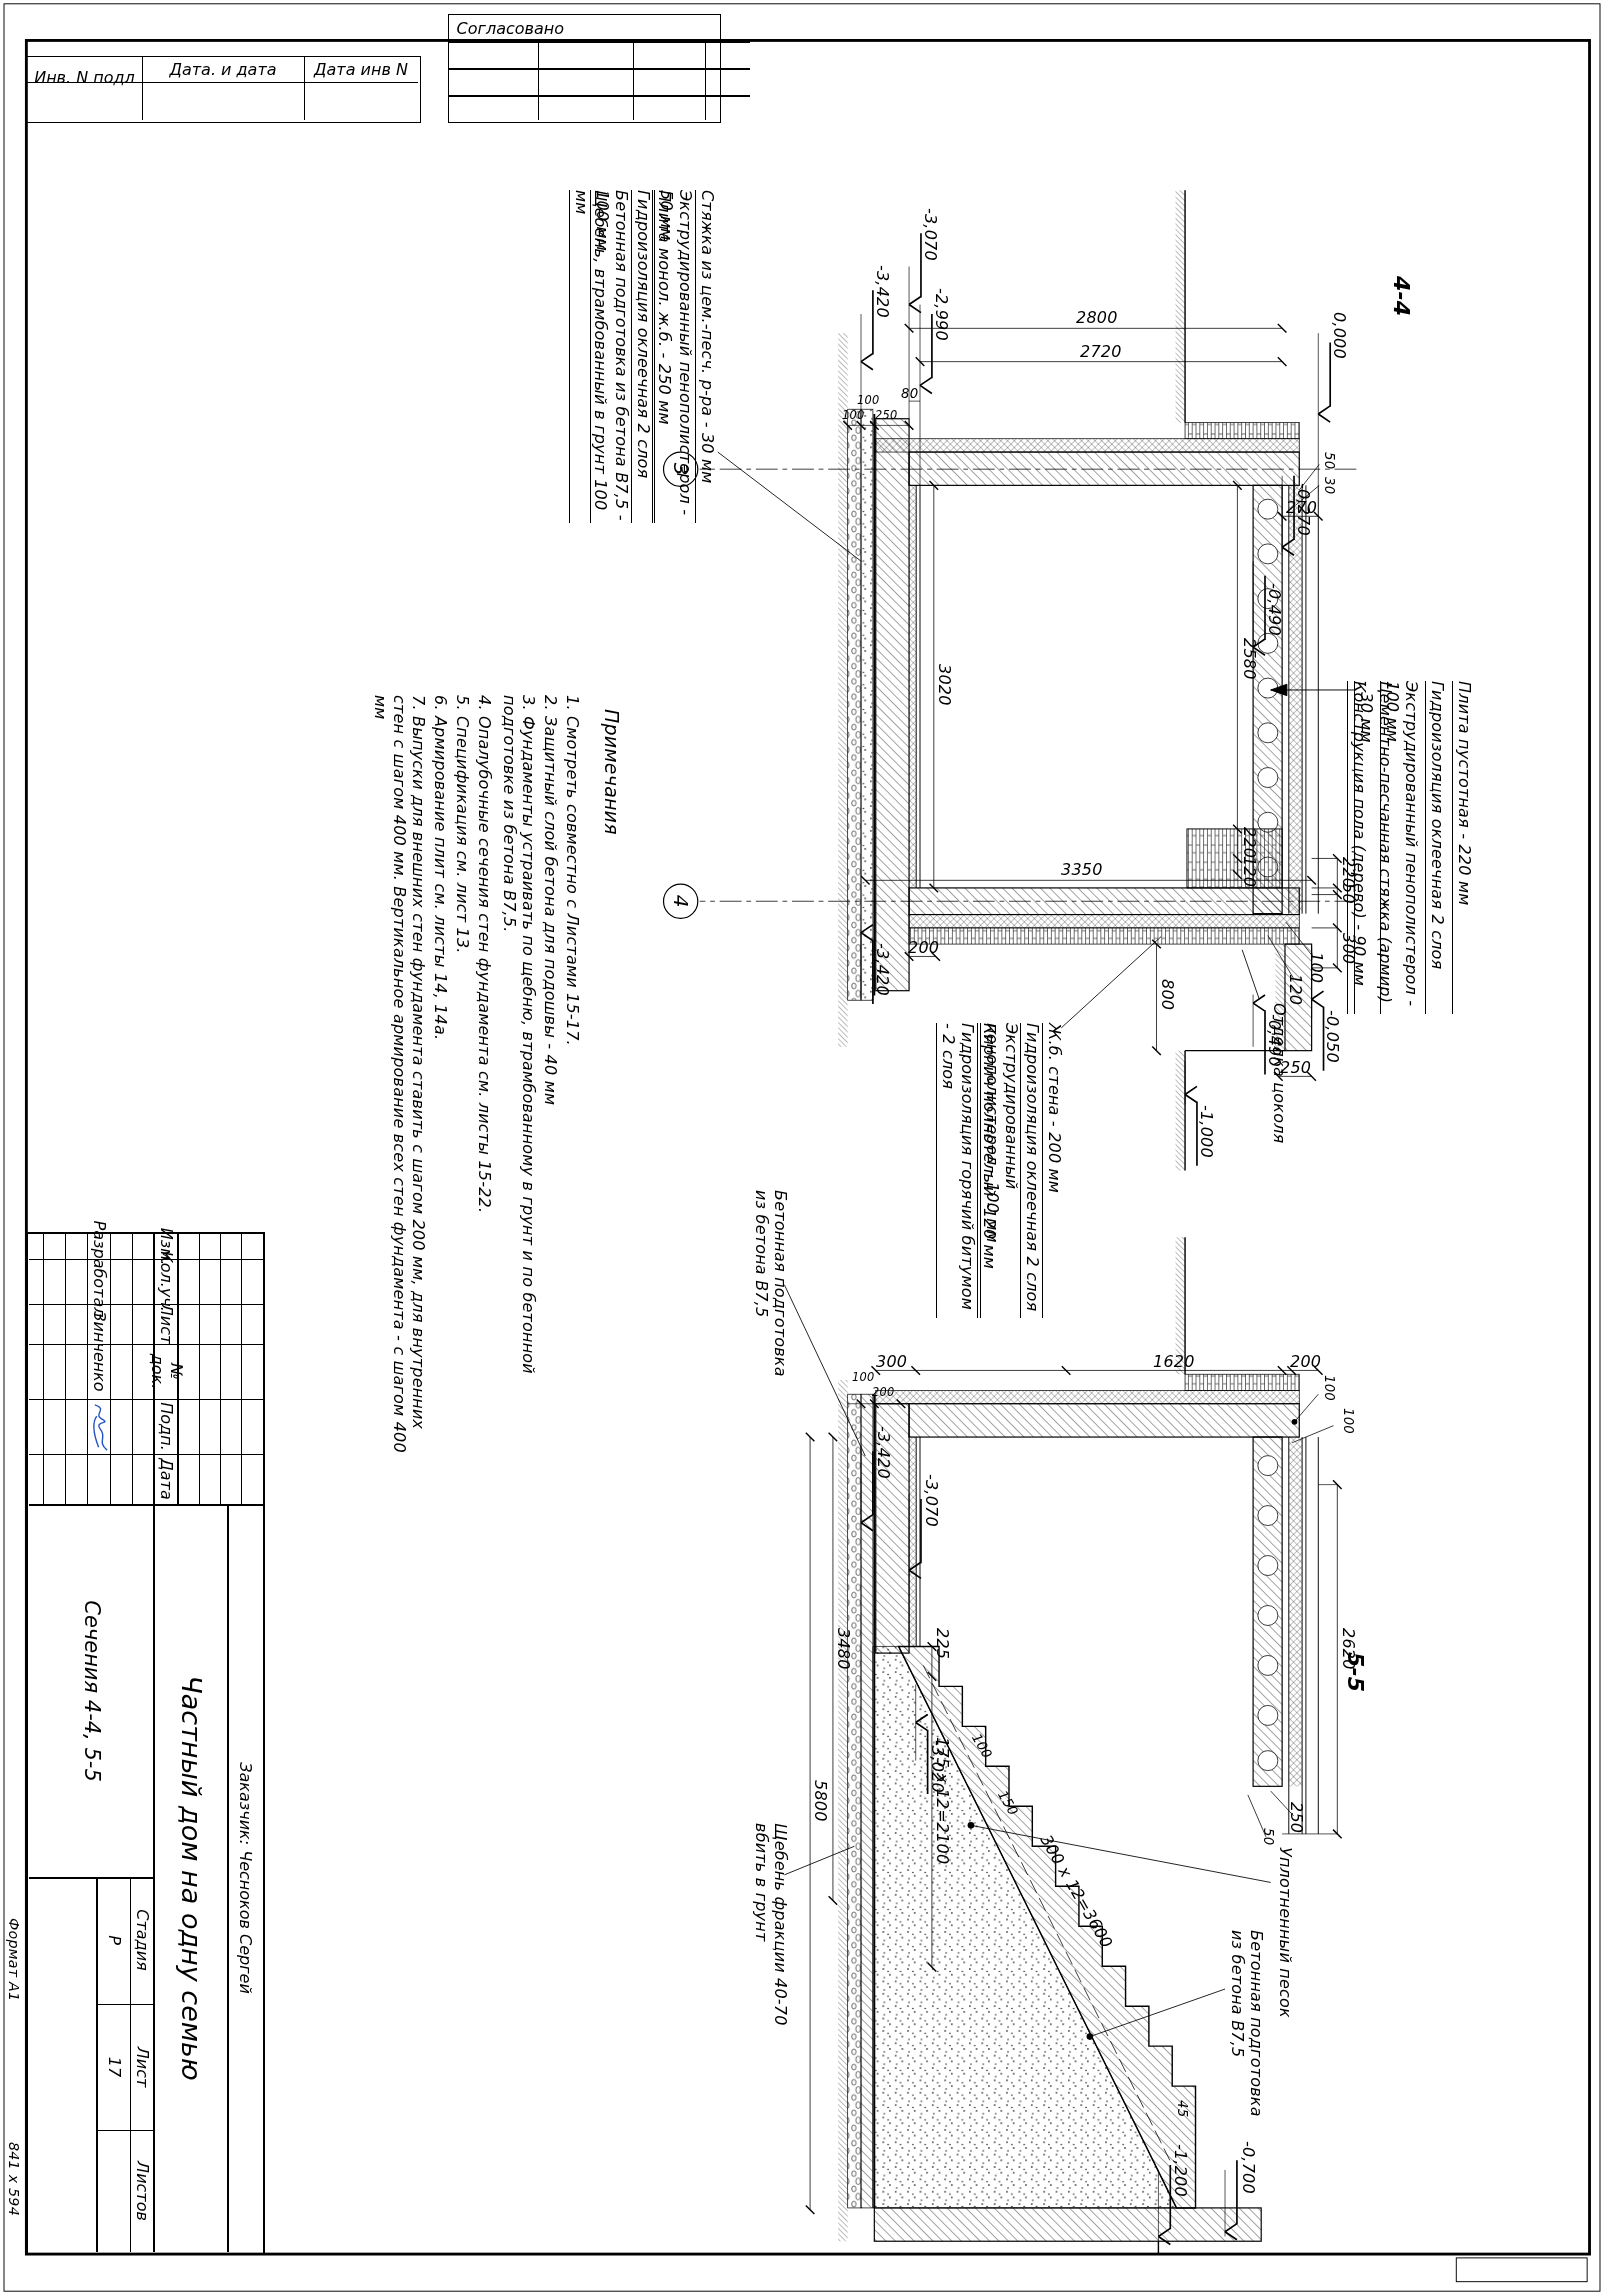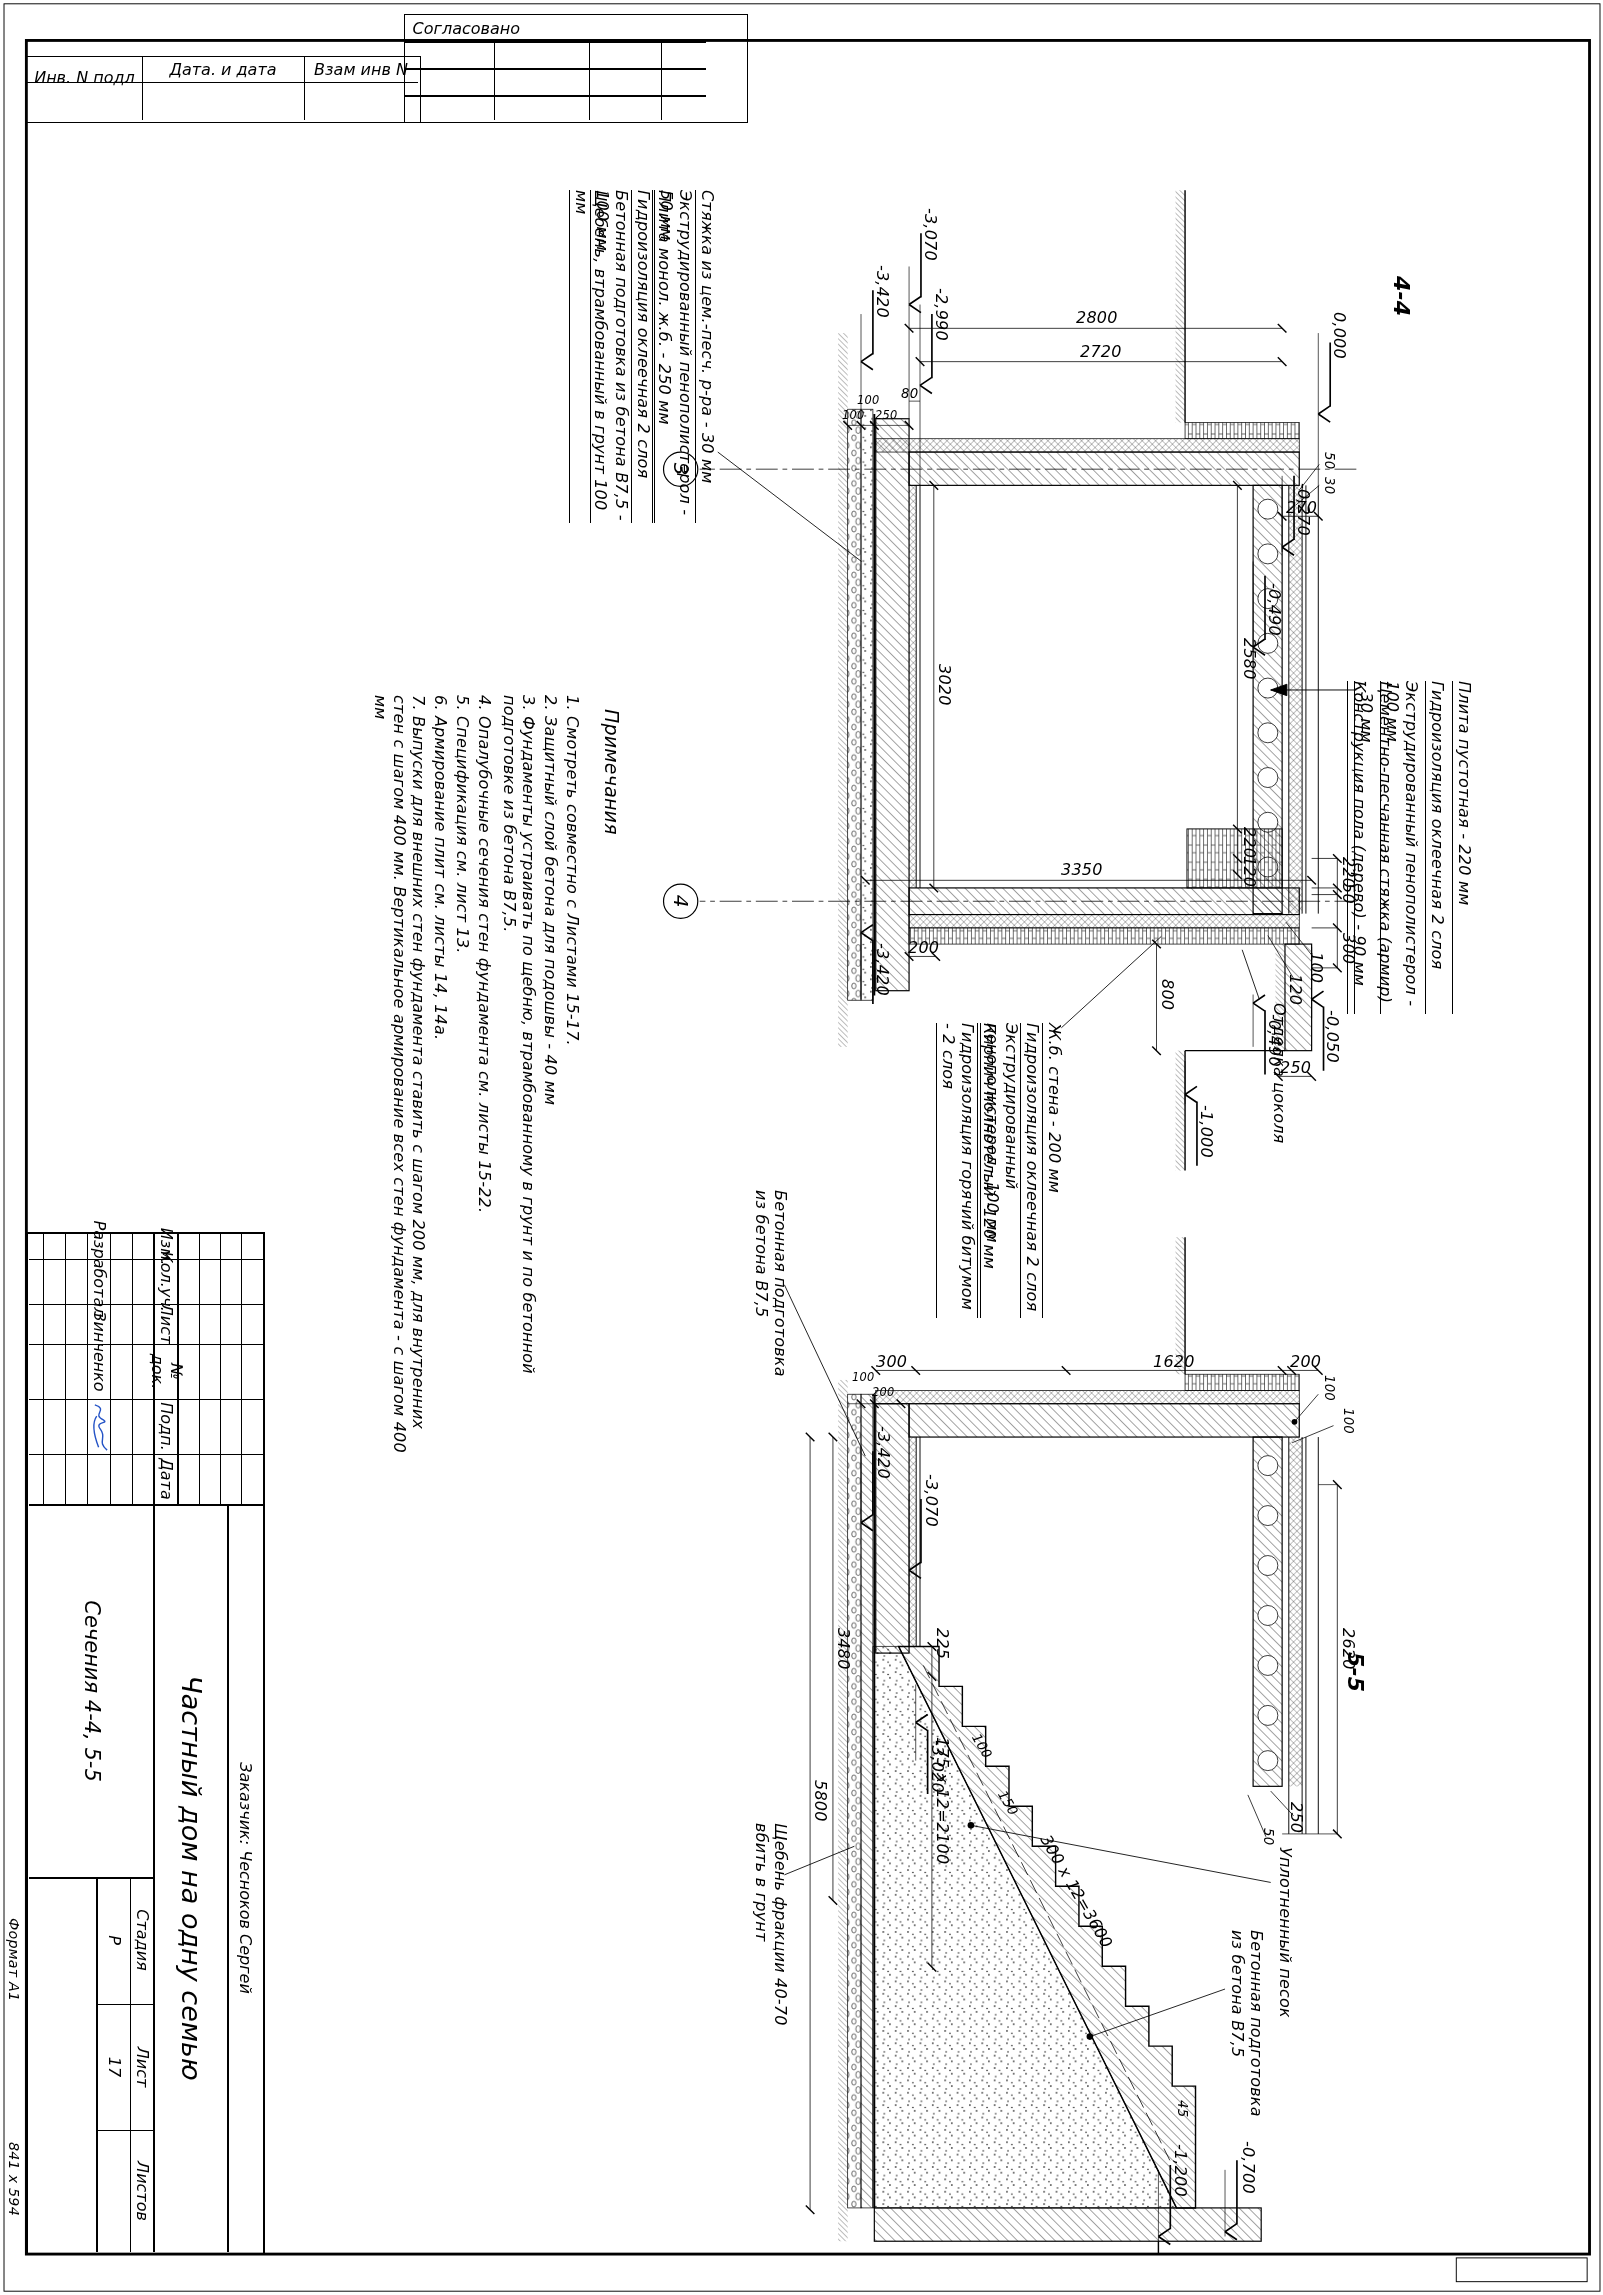--- a/index.html
+++ b/index.html
@@ -406,24 +406,24 @@
     <div class="cell" style="left:770px;top:132px;width:126px;height:33px">17</div>
   </div>
 </div>
 
 <div class="stamp" style="left:26px;top:56px;width:395px;height:67px">
   <div class="hl" style="left:0;top:25px;width:391px"></div>
   <div class="vl" style="left:115px;top:0;height:63px"></div>
   <div class="vl" style="left:277px;top:0;height:63px"></div>
   <div class="cell" style="left:0;top:8px;width:115px;height:25px">Инв. N подл</div>
   <div class="cell" style="left:115px;top:0;width:162px;height:25px">Дата. и дата</div>
-  <div class="cell" style="left:277px;top:0;width:114px;height:25px">Взам инв N</div>
+  <div class="cell" style="left:277px;top:0;width:114px;height:25px">Дата инв N</div>
 </div>
 
-<div class="stamp" style="left:404px;top:14.3px;width:344px;height:109px">
+<div class="stamp" style="left:448px;top:14.3px;width:273px;height:109px">
   <div class="hl" style="left:0;top:26px;width:301px"></div>
   <div class="hl" style="left:0;top:53px;width:301px"></div>
   <div class="hl" style="left:0;top:80px;width:301px"></div>
   <div class="vl" style="left:89px;top:26px;height:79px"></div>
   <div class="vl" style="left:184px;top:26px;height:79px"></div>
   <div class="vl" style="left:256px;top:26px;height:79px"></div>
   <div class="cell f40" style="left:7.6px;top:0;width:286px;height:26px;justify-content:flex-start">Согласовано</div>
 </div>
 
 

